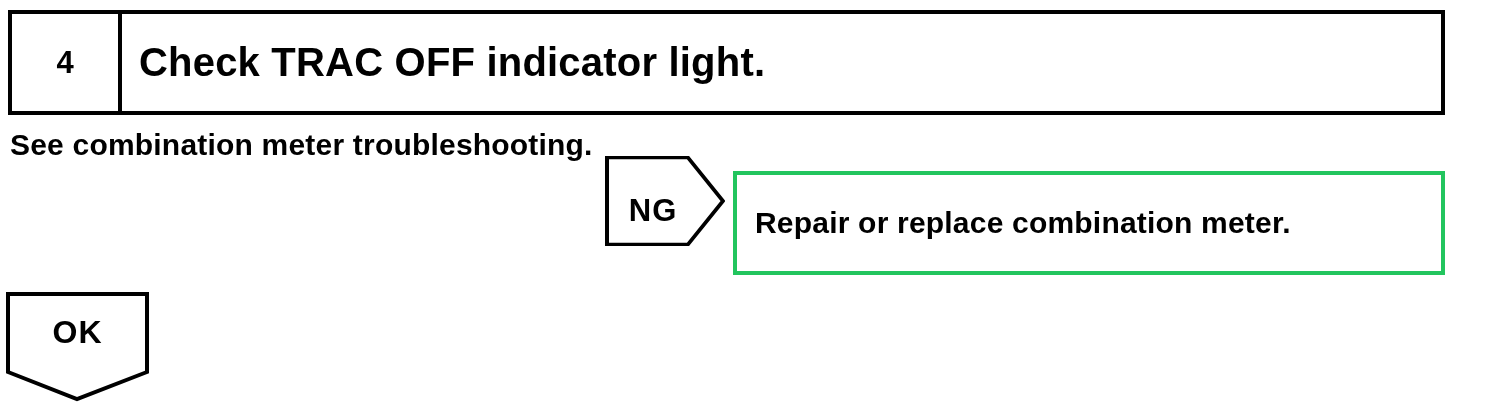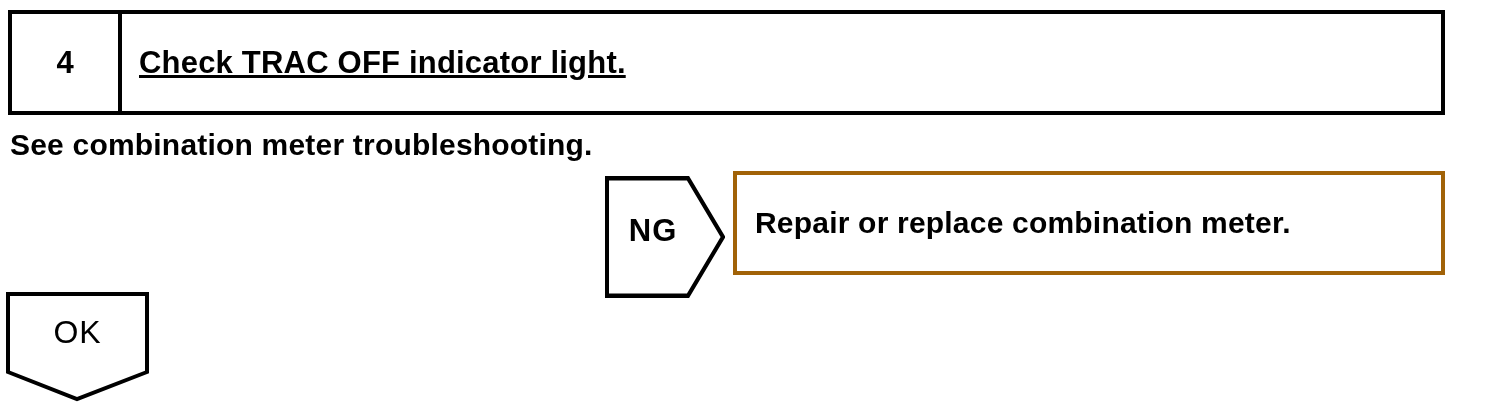--- a/index.html
+++ b/index.html
@@ -40,43 +40,42 @@
     font-weight: bold;
     font-size: 31px;
   }
 
   .step-title-cell {
     flex: 1;
     display: flex;
     align-items: center;
     padding-left: 17px;
     font-weight: bold;
-    font-size: 31px;
+    font-size: 40px;
     letter-spacing: 0.2px;
-    text-decoration: underline;
   }
 
   
   .note-text {
     position: absolute;
     left: 10px;
     top: 128px;
     font-size: 30px;
     font-weight: bold;
     letter-spacing: 0.2px;
     white-space: nowrap;
   }
 
   
   .ng-connector {
     position: absolute;
     left: 605px;
-    top: 176px;
+    top: 156px;
     width: 120px;
-    height: 122px;
+    height: 90px;
     text-align: center;
   }
 
   .ng-connector svg,
   .ok-connector svg {
     position: absolute;
     left: 0;
     top: 0;
     width: 100%;
     height: 100%;
@@ -97,21 +96,21 @@
     letter-spacing: 1px;
   }
 
   
   .ng-action-box {
     position: absolute;
     left: 733px;
     top: 171px;
     width: 712px;
     height: 104px;
-    border: 4px solid #a16207;
+    border: 4px solid #22c55e;
     display: flex;
     align-items: center;
     padding-left: 18px;
     font-weight: bold;
     font-size: 30px;
     letter-spacing: 0.2px;
     background: #ffffff;
   }
 
   
@@ -125,21 +124,21 @@
 
   .ok-connector .connector-label {
     position: absolute;
     left: 0;
     top: 0;
     width: 143px;
     height: 80px;         
     display: flex;
     align-items: center;
     justify-content: center;
-    font-weight: normal;
+    font-weight: bold;
     font-size: 32px;
     letter-spacing: 1px;
   }
 
   .shape-stroke {
     fill: #ffffff;
     stroke: #000000;
     stroke-width: 4;
     stroke-linejoin: miter;
   }

